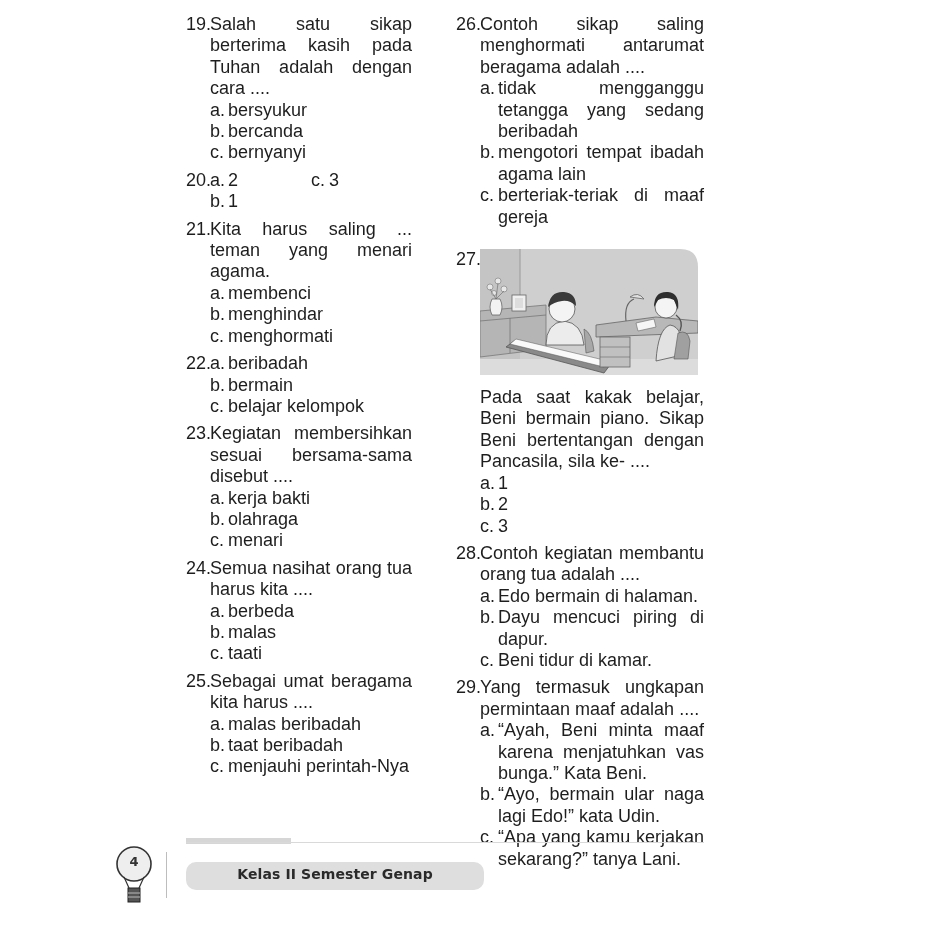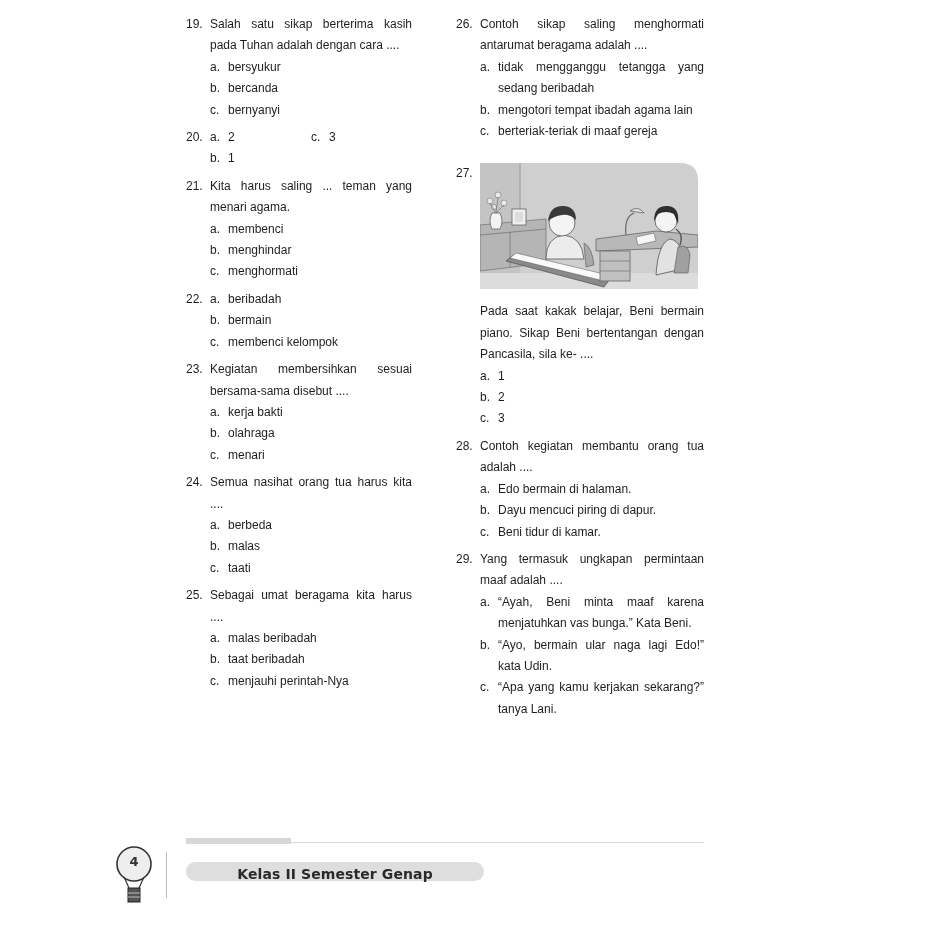--- a/index.html
+++ b/index.html
@@ -1,33 +1,33 @@
 <!DOCTYPE html>
 <html><head>
 <meta charset="utf-8">
 <style>
   html, body { margin: 0; padding: 0; background: #ffffff; }
   body { width: 934px; height: 934px; position: relative; overflow: hidden;
          font-family: "Liberation Sans", sans-serif; color: #1e1e1e; }
-  .col { position: absolute; top: 14px; width: 226px; font-size: 12px; line-height: 21.4px; }
+  .col { position: absolute; top: 14px; width: 226px; font-size: 18px; line-height: 21.4px; }
   .col-left { left: 186px; }
   .col-right { left: 456px; width: 248px; }
   .q { position: relative; padding-left: 24px; margin-bottom: 6px; }
   .qnum { position: absolute; left: 0; top: 0; }
   .qtext { text-align: justify; }
   .opt { position: relative; padding-left: 18px; text-align: justify; }
   .opt .ol { position: absolute; left: 0; top: 0; }
   .opt-row { display: flex; }
   .opt-row .opt { width: 120px; }
   .illus { position: relative; width: 218px; height: 126px; margin: 0 0 12px 0; }
   .illus svg { display: block; }
   .footer-line { position: absolute; left: 186px; top: 842px; width: 518px; height: 1px; background: #d9d9d9; }
   .footer-thick { position: absolute; left: 186px; top: 838px; width: 105px; height: 6px; background: #d6d6d6; }
   .footer-divider { position: absolute; left: 166px; top: 852px; width: 1px; height: 46px; background: #bdbdbd; }
-  .footer-band { position: absolute; left: 186px; top: 862px; width: 298px; height: 19px; background: #dedede;
+  .footer-band { position: absolute; left: 186px; top: 862px; width: 298px; height: 28px; background: #dedede;
                  border-radius: 10px; text-align: center; font-size: 14px; line-height: 25px; font-weight: bold; color: #2a2a2a;
                  font-family: "DejaVu Sans", sans-serif; letter-spacing: 0.1px; }
   .page-badge { position: absolute; left: 114px; top: 846px; width: 40px; height: 60px; }
   .page-num { position: absolute; left: 0; top: 8px; width: 40px; text-align: center; font-size: 13px; font-weight: bold;
               font-family: "DejaVu Sans", sans-serif; color: #333; }
 </style>
 </head>
 <body>
 
 <div class="col col-left">
@@ -54,21 +54,21 @@
     <div class="qtext">Kita harus saling ... teman yang menari agama.</div>
     <div class="opt"><span class="ol">a.</span><span>membenci</span></div>
     <div class="opt"><span class="ol">b.</span><span>menghindar</span></div>
     <div class="opt"><span class="ol">c.</span><span>menghormati</span></div>
   </div>
 
   <div class="q">
     <span class="qnum">22.</span>
     <div class="opt"><span class="ol">a.</span><span>beribadah</span></div>
     <div class="opt"><span class="ol">b.</span><span>bermain</span></div>
-    <div class="opt"><span class="ol">c.</span><span>membenci kelompok</span></div>
+    <div class="opt"><span class="ol">c.</span><span>belajar kelompok</span></div>
   </div>
 
   <div class="q">
     <span class="qnum">23.</span>
     <div class="qtext">Kegiatan membersihkan sesuai bersama-sama disebut ....</div>
     <div class="opt"><span class="ol">a.</span><span>kerja bakti</span></div>
     <div class="opt"><span class="ol">b.</span><span>olahraga</span></div>
     <div class="opt"><span class="ol">c.</span><span>menari</span></div>
   </div>
 

